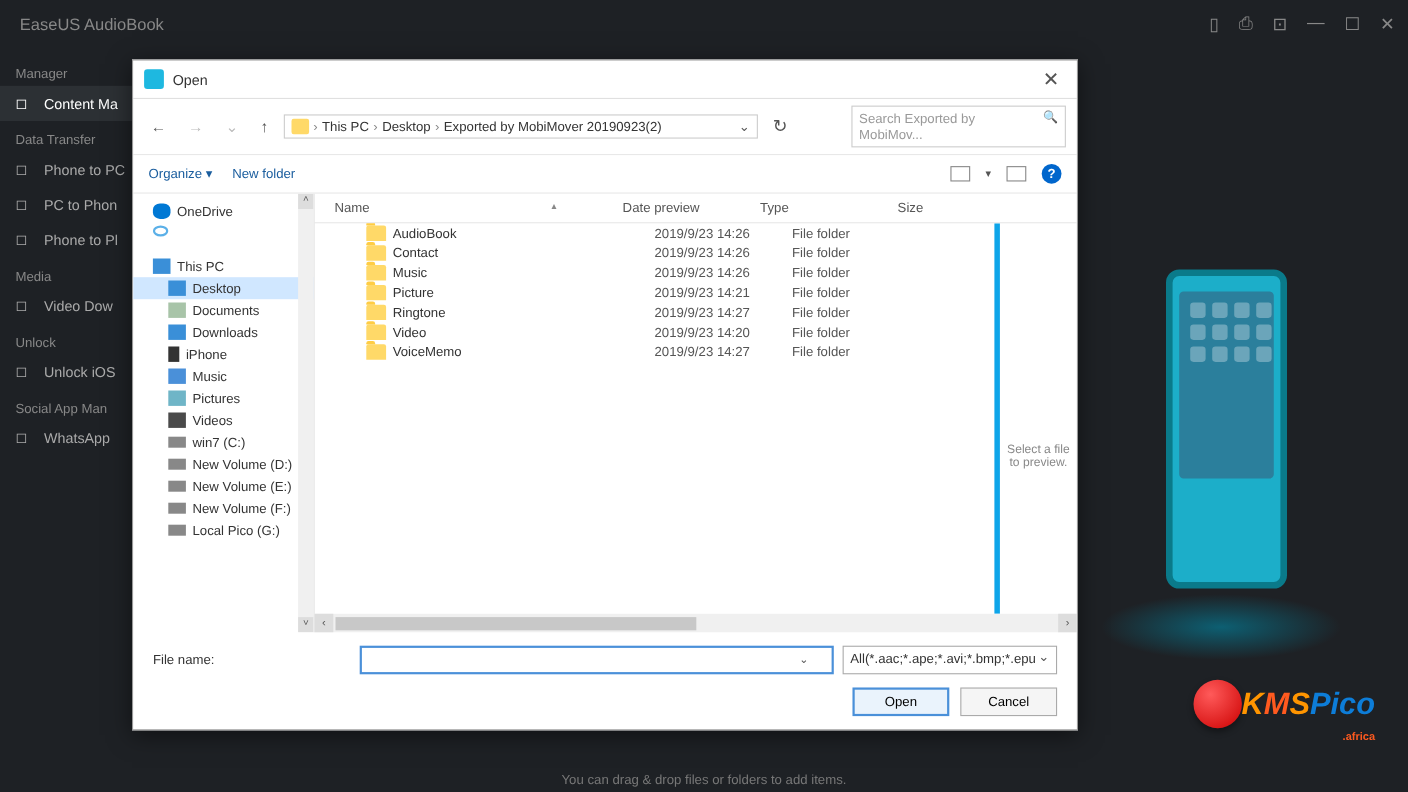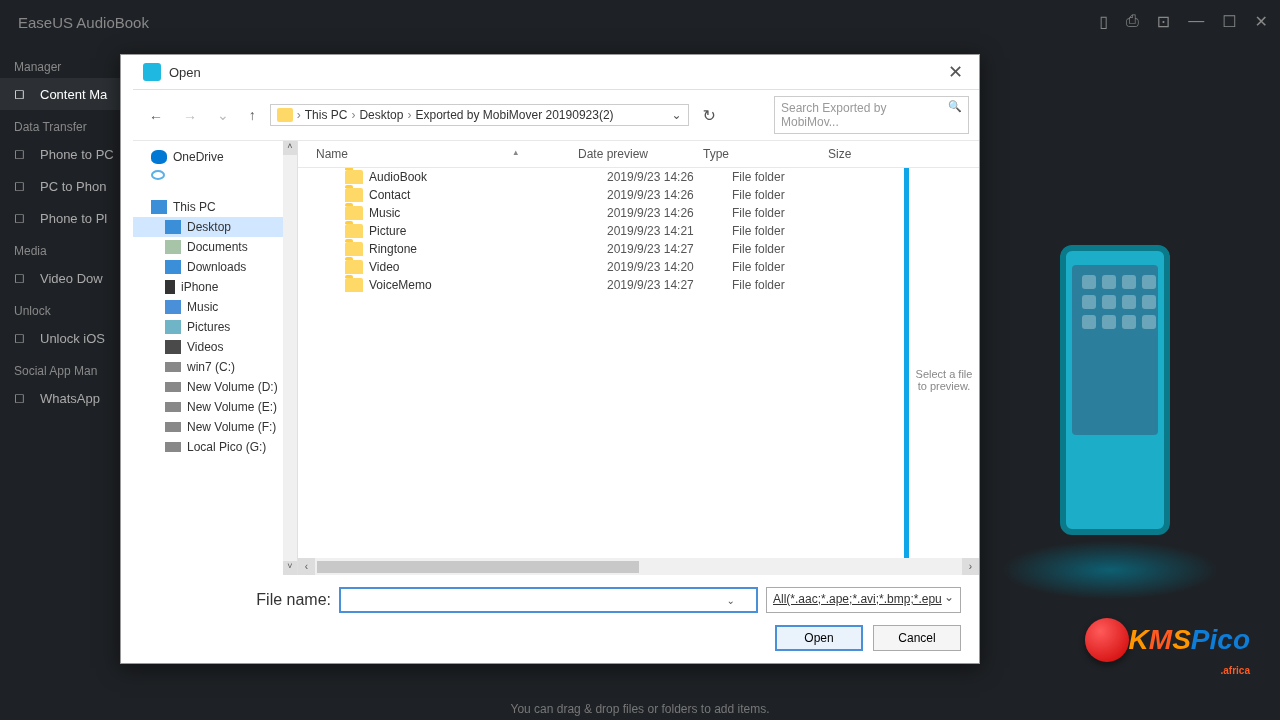--- a/index.html
+++ b/index.html
@@ -16,21 +16,21 @@
 .sidebar-item.active { background: #2c3034; color: #fff; }
 .sidebar-icon { width: 16px; height: 16px; display: inline-block; }
 .phone-preview { position: absolute; right: 110px; top: 245px; width: 110px; height: 290px; background: #1caec9; border-radius: 12px; border: 6px solid #0a7a8a; }
 .phone-screen { margin: 14px auto 0; width: 86px; height: 170px; background: #2b7f9c; border-radius: 4px; }
 .phone-dots { display: grid; grid-template-columns: repeat(4,1fr); gap: 6px; padding: 10px; }
 .phone-dots div { width: 14px; height: 14px; background: rgba(255,255,255,0.3); border-radius: 3px; }
 .phone-base { position: absolute; bottom: 120px; right: 60px; width: 220px; height: 60px; background: radial-gradient(ellipse at center, #0d5f72 0%, transparent 70%); border-radius: 50%; }
 .drag-hint { position: absolute; bottom: 4px; left: 50%; transform: translateX(-50%); color: #777; font-size: 12px; }
 
 
-.dialog { position: absolute; left: 120px; top: 54px; width: 860px; height: 610px; background: #fff; border: 1px solid #999; box-shadow: 0 4px 20px rgba(0,0,0,0.5); display: flex; flex-direction: column; padding-left: 12px; }
+.dialog { position: absolute; left: 120px; top: 54px; width: 860px; height: 610px; background: #fff; border: 1px solid #999; box-shadow: 0 4px 20px rgba(0,0,0,0.5); display: flex; flex-direction: column; }
 .dlg-titlebar { display: flex; align-items: center; padding: 6px 10px; border-bottom: 1px solid #e0e0e0; }
 .dlg-icon { width: 18px; height: 18px; background: #1eb8e0; border-radius: 3px; margin-right: 8px; }
 .dlg-title { font-size: 13px; color: #333; flex: 1; }
 .dlg-close { font-size: 18px; color: #555; cursor: pointer; padding: 0 6px; }
 
 .dlg-nav { display: flex; align-items: center; padding: 6px 10px; gap: 8px; border-bottom: 1px solid #e8e8e8; }
 .nav-arrow { color: #555; font-size: 14px; padding: 4px 6px; cursor: pointer; }
 .nav-arrow.disabled { color: #bbb; }
 .address-bar { display: flex; align-items: center; flex: 1; border: 1px solid #ccc; background: #fff; padding: 3px 6px; font-size: 12px; gap: 4px; }
 .folder-ico-sm { width: 16px; height: 14px; background: #ffd968; border-radius: 2px; display: inline-block; }
@@ -84,24 +84,24 @@
 .file-cell-date { width: 125px; color: #555; }
 .file-cell-type { width: 125px; color: #555; }
 .file-cell-size { width: 80px; }
 .preview-pane { position: absolute; right: 0; top: 0; width: 75px; height: 100%; border-left: 5px solid #0ea5e9; padding: 200px 6px 0; font-size: 11px; color: #888; text-align: center; }
 .hscroll { height: 17px; background: #f0f0f0; display: flex; align-items: center; }
 .hscroll-btn { width: 17px; height: 17px; background: #ddd; color: #555; font-size: 10px; text-align: center; line-height: 17px; }
 .hscroll-thumb { flex: 1; height: 12px; background: #c8c8c8; margin: 0 2px; max-width: 510px; }
 
 .dlg-footer { padding: 12px 18px; display: flex; flex-direction: column; gap: 12px; }
 .fn-row { display: flex; align-items: center; gap: 8px; }
-.fn-label { font-size: 16px; color: #333; width: 180px; text-align: right; }
+.fn-label { font-size: 12px; color: #333; width: 180px; text-align: left; }
 .fn-input { flex: 1; border: 2px solid #4a90d9; padding: 4px 20px 4px 6px; font-size: 12px; height: 26px; position: relative; }
 .fn-drop { position: absolute; right: 226px; color: #555; font-size: 10px; }
-.filter-sel { width: 195px; border: 1px solid #aaa; padding: 4px 18px 4px 6px; font-size: 12px; color: #333; position: relative; height: 26px; text-decoration: underline; }
+.filter-sel { width: 195px; border: 1px solid #aaa; padding: 4px 18px 4px 6px; font-size: 12px; color: #333; position: relative; height: 26px; }
 .filter-sel::after { content: '⌄'; position: absolute; right: 6px; top: 2px; color: #555; }
 .btn-row { display: flex; justify-content: flex-end; gap: 10px; }
 .dlg-btn { width: 88px; height: 26px; border: 1px solid #aaa; background: #f5f5f5; font-size: 12px; cursor: pointer; }
 .dlg-btn.primary { border: 2px solid #4a90d9; background: #eaf3fc; }
 
 
 .logo { position: absolute; right: 30px; bottom: 58px; display: flex; align-items: center; gap: 0; }
 .logo-btn { width: 44px; height: 44px; background: radial-gradient(circle at 35% 30%, #ff5a5a, #cc0000); border-radius: 50%; box-shadow: 0 3px 6px rgba(0,0,0,0.4); }
 .logo-text { font-size: 28px; font-weight: 800; font-style: italic; }
 .logo-text .k { color: #ff9500; }
@@ -199,20 +199,32 @@
       <span class="crumb-sep">›</span>
       <span class="crumb">Desktop</span>
       <span class="crumb-sep">›</span>
       <span class="crumb">Exported by MobiMover 20190923(2)</span>
       <span class="addr-drop">⌄</span>
     </div>
     <span class="refresh-btn">↻</span>
     <div class="search-box">Search Exported by MobiMov...</div>
   </div>
 
+  <div class="dlg-toolbar">
+    <div class="toolbar-left">
+      <span class="toolbar-btn"><span>Organize</span> ▾</span>
+      <span class="toolbar-btn">New folder</span>
+    </div>
+    <div class="toolbar-right">
+      <span class="view-ico"></span>
+        <span style="font-size:10px;color:#555">▾</span>
+      <span class="pane-ico"></span>
+      <span class="help-ico">?</span>
+    </div>
+  </div>
 
   <div class="dlg-body">
     <div class="tree" id="tree">
       <div class="tree-item">
           <span class="tree-ico ico-onedrive"></span>
           <span>OneDrive</span>
         </div>
         <div class="tree-item" style="margin-bottom: 14px;">
           <span class="tree-ico ico-cloud"></span>
           <span></span>

